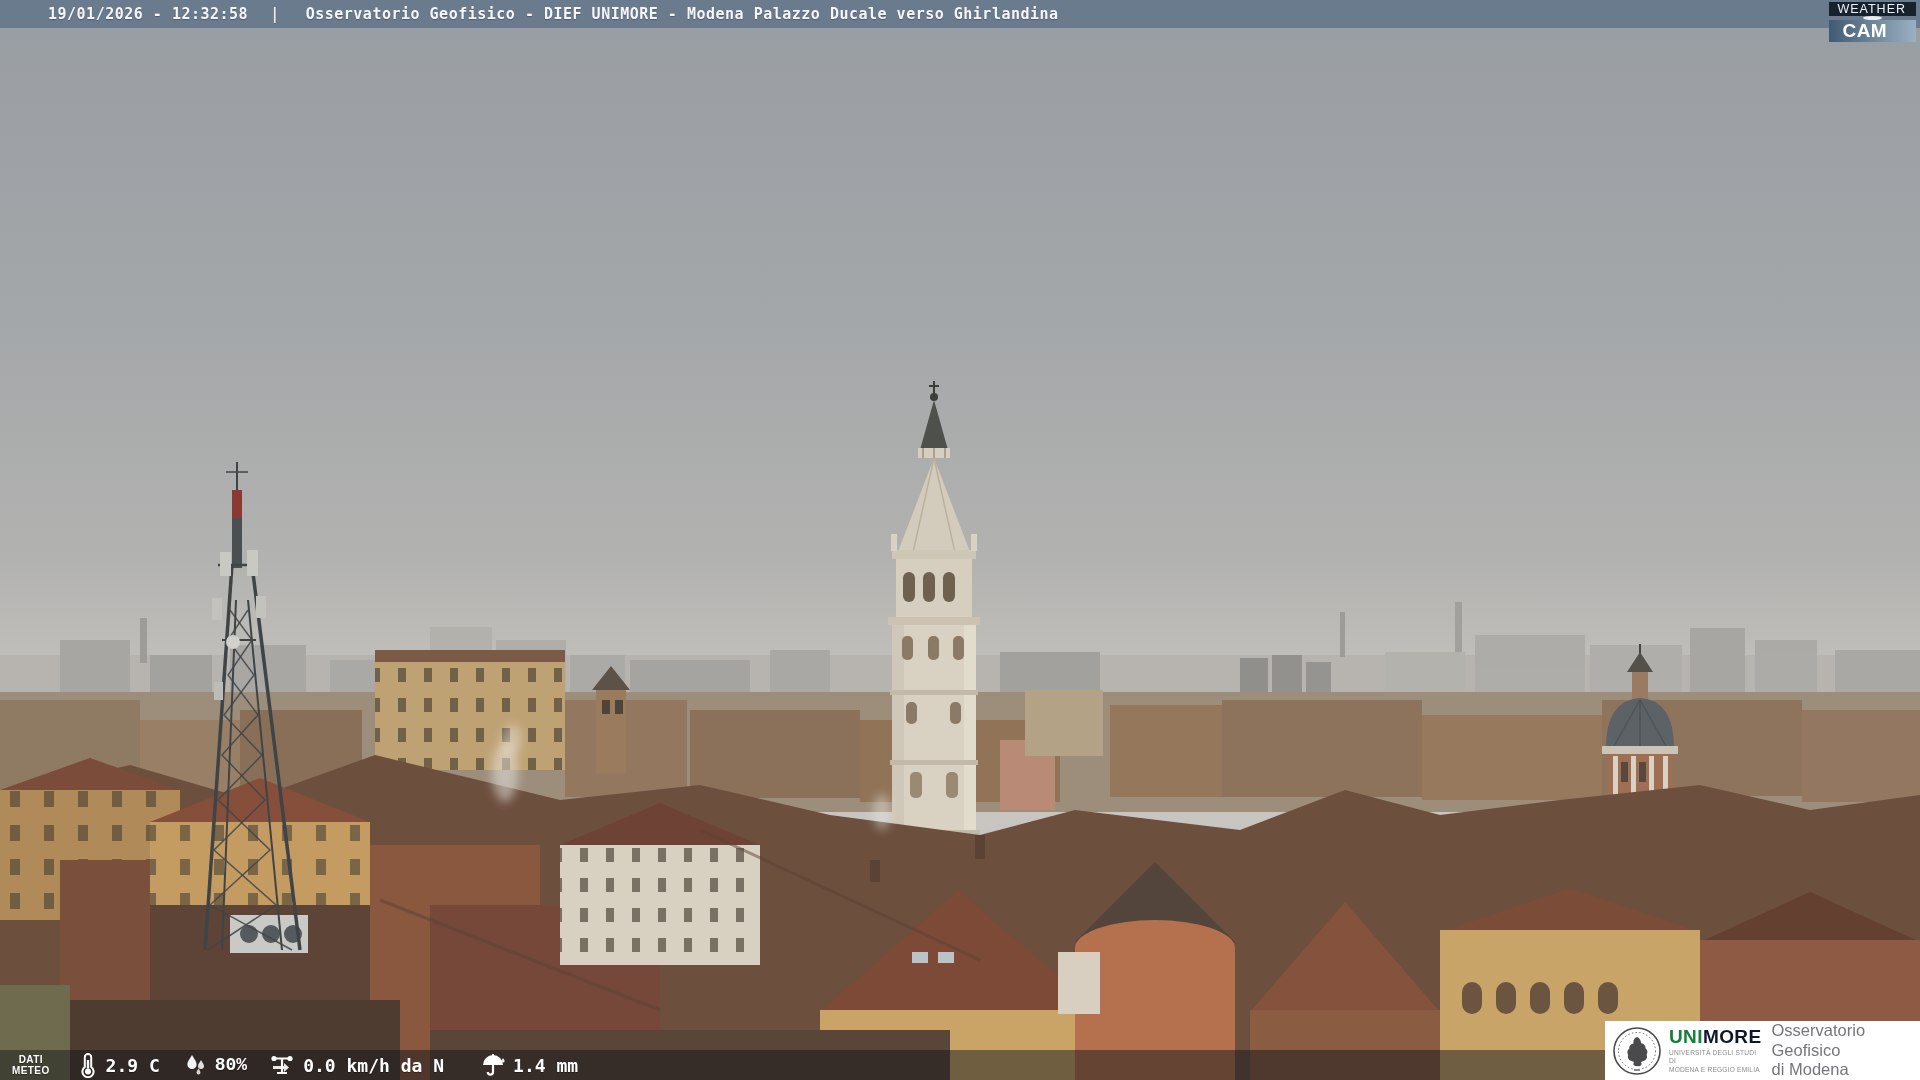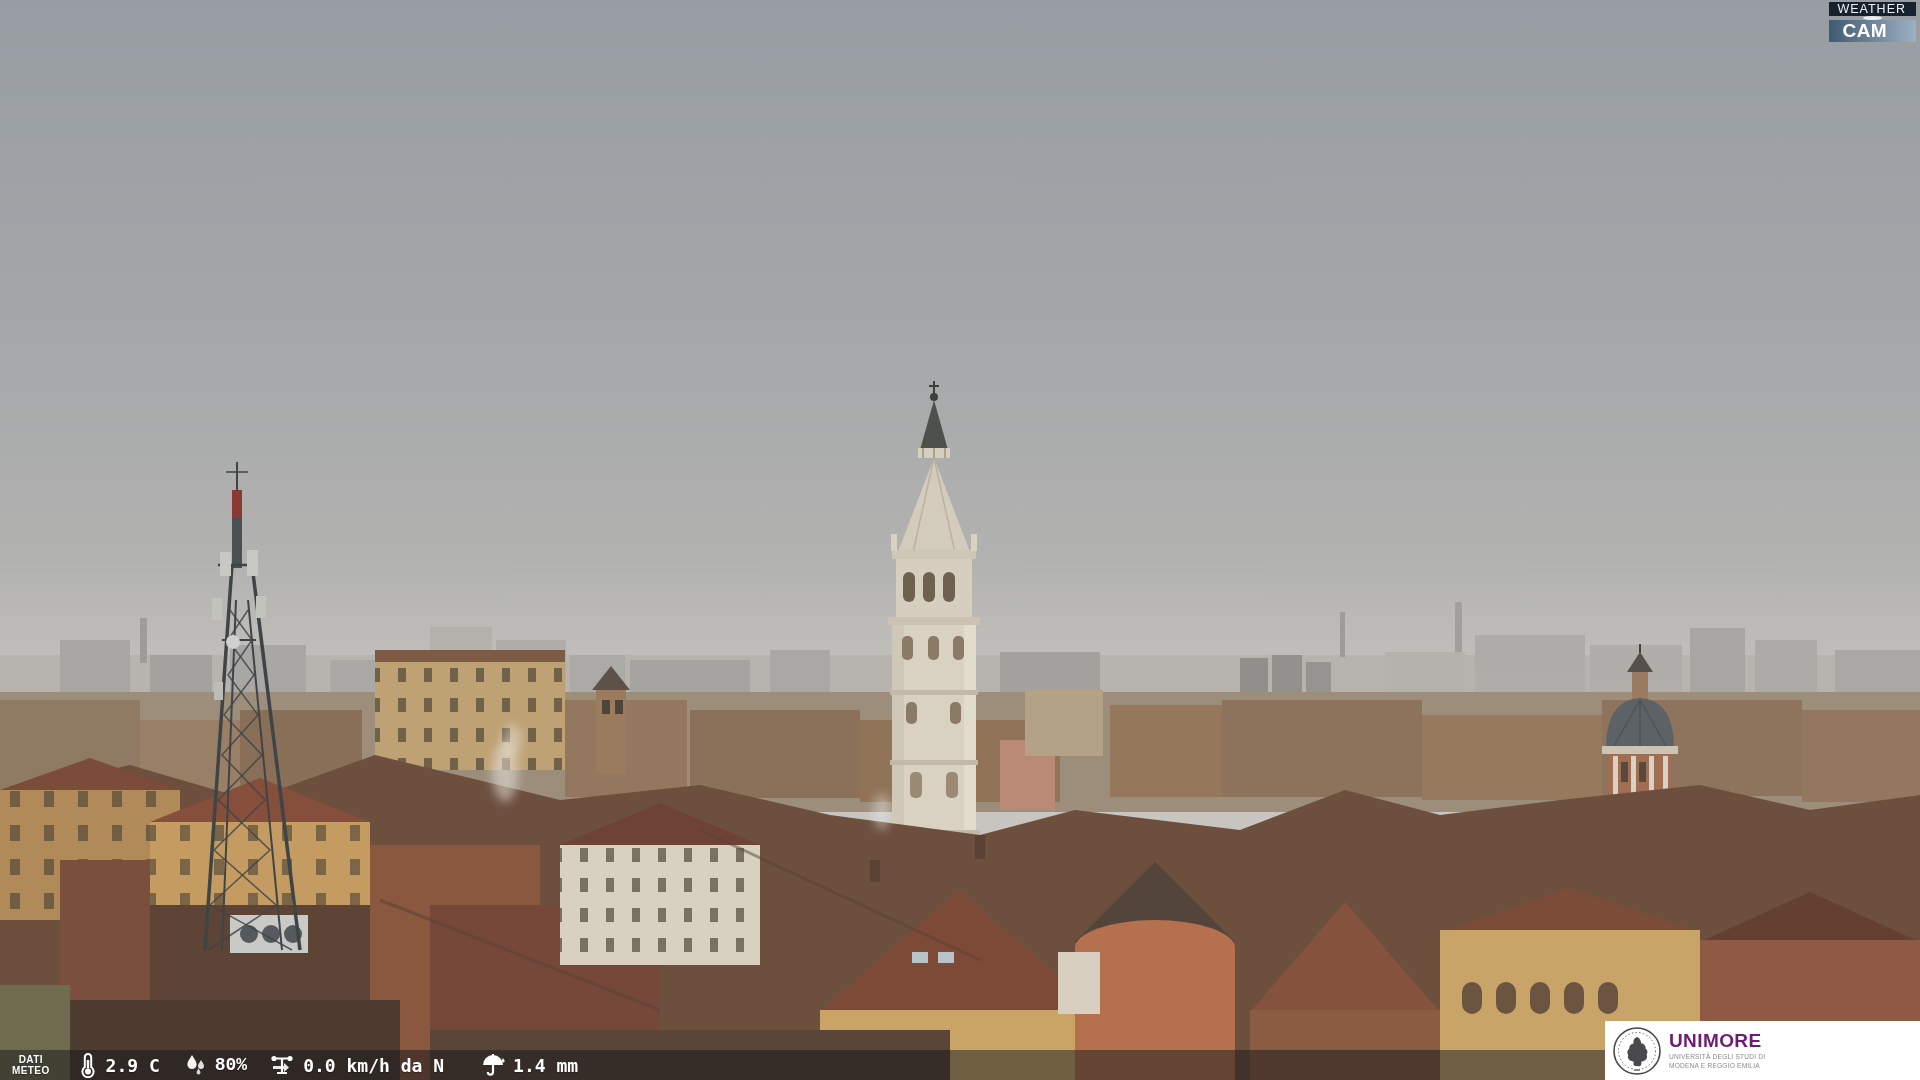--- a/index.html
+++ b/index.html
@@ -40,21 +40,21 @@
   .meteo-item{display:flex;align-items:center;gap:7px;font-size:18px;}
   .meteo-item svg{display:block;}
   .mi-temp{margin-left:27px;} .mi-hum{margin-left:22px;font-family:Liberation Mono, monospace;}
   .mi-wind{margin-left:22px;} .mi-rain{margin-left:36px;text-align:right;}
   
   .brandbox{position:absolute;right:0;bottom:0;width:315px;height:59px;background:#fff;
             display:flex;align-items:center;z-index:5;box-sizing:border-box;padding-left:7px;}
   .seal{flex:0 0 auto;}
   .wordmark{margin-left:7px;line-height:1;}
   .uni-line{font-size:19px;font-weight:bold;letter-spacing:.4px;}
-  .uni-line .uni{color:#701a75;} .uni-line .more{color:#701a75;margin-top:44px;}
+  .uni-line .uni{color:#15803d;} .uni-line .more{color:#0f172a;margin-top:44px;}
   .uni-sub{margin-top:3px;font-size:6.6px;color:#8a8a8c;letter-spacing:.2px;line-height:1.25;}
   .obs-name{margin-left:10px;color:#75767a;font-size:16.5px;line-height:1.2;}
 </style>
 </head>
 <body>
 
 <div class="stage">
 
   <div class="scene">
     <svg viewBox="0 0 1920 1080" width="1920" height="1080">
@@ -238,20 +238,25 @@
       </g>
 
       <g filter="url(#smokeblur)">
         <ellipse cx="505" cy="772" rx="13" ry="30" fill="#eceae6" opacity="0.5"></ellipse>
         <ellipse cx="512" cy="740" rx="10" ry="16" fill="#eceae6" opacity="0.4"></ellipse>
         <ellipse cx="882" cy="812" rx="9" ry="18" fill="#eceae6" opacity="0.4"></ellipse>
       </g>
     </svg>
   </div>
 
+  <div class="topbar">
+    <span>19/01/2026 - 12:32:58</span>
+    <span class="pipe">|</span>
+    <span>Osservatorio Geofisico - DIEF UNIMORE - Modena Palazzo Ducale verso Ghirlandina</span>
+  </div>
 
   <div class="wcam">
     <span class="wcam-left">WEATHER</span>
     <span class="wcam-lens"></span>
     <span class="wcam-right">CAM</span>
   </div>
 
   <div class="meteobar">
     <div class="meteo-label">
       <div>DATI</div>
@@ -308,15 +313,19 @@
     </svg>
     <div class="wordmark">
       <div class="uni-line">
         <span class="uni">UNI</span><span class="more">MORE</span>
       </div>
       <div class="uni-sub">
         <div>UNIVERSITÀ DEGLI STUDI DI</div>
         <div>MODENA E REGGIO EMILIA</div>
       </div>
     </div>
+    <div class="obs-name">
+      <div>Osservatorio Geofisico</div>
+      <div>di Modena</div>
+    </div>
   </div>
 
 </div>
 
 </body></html>

